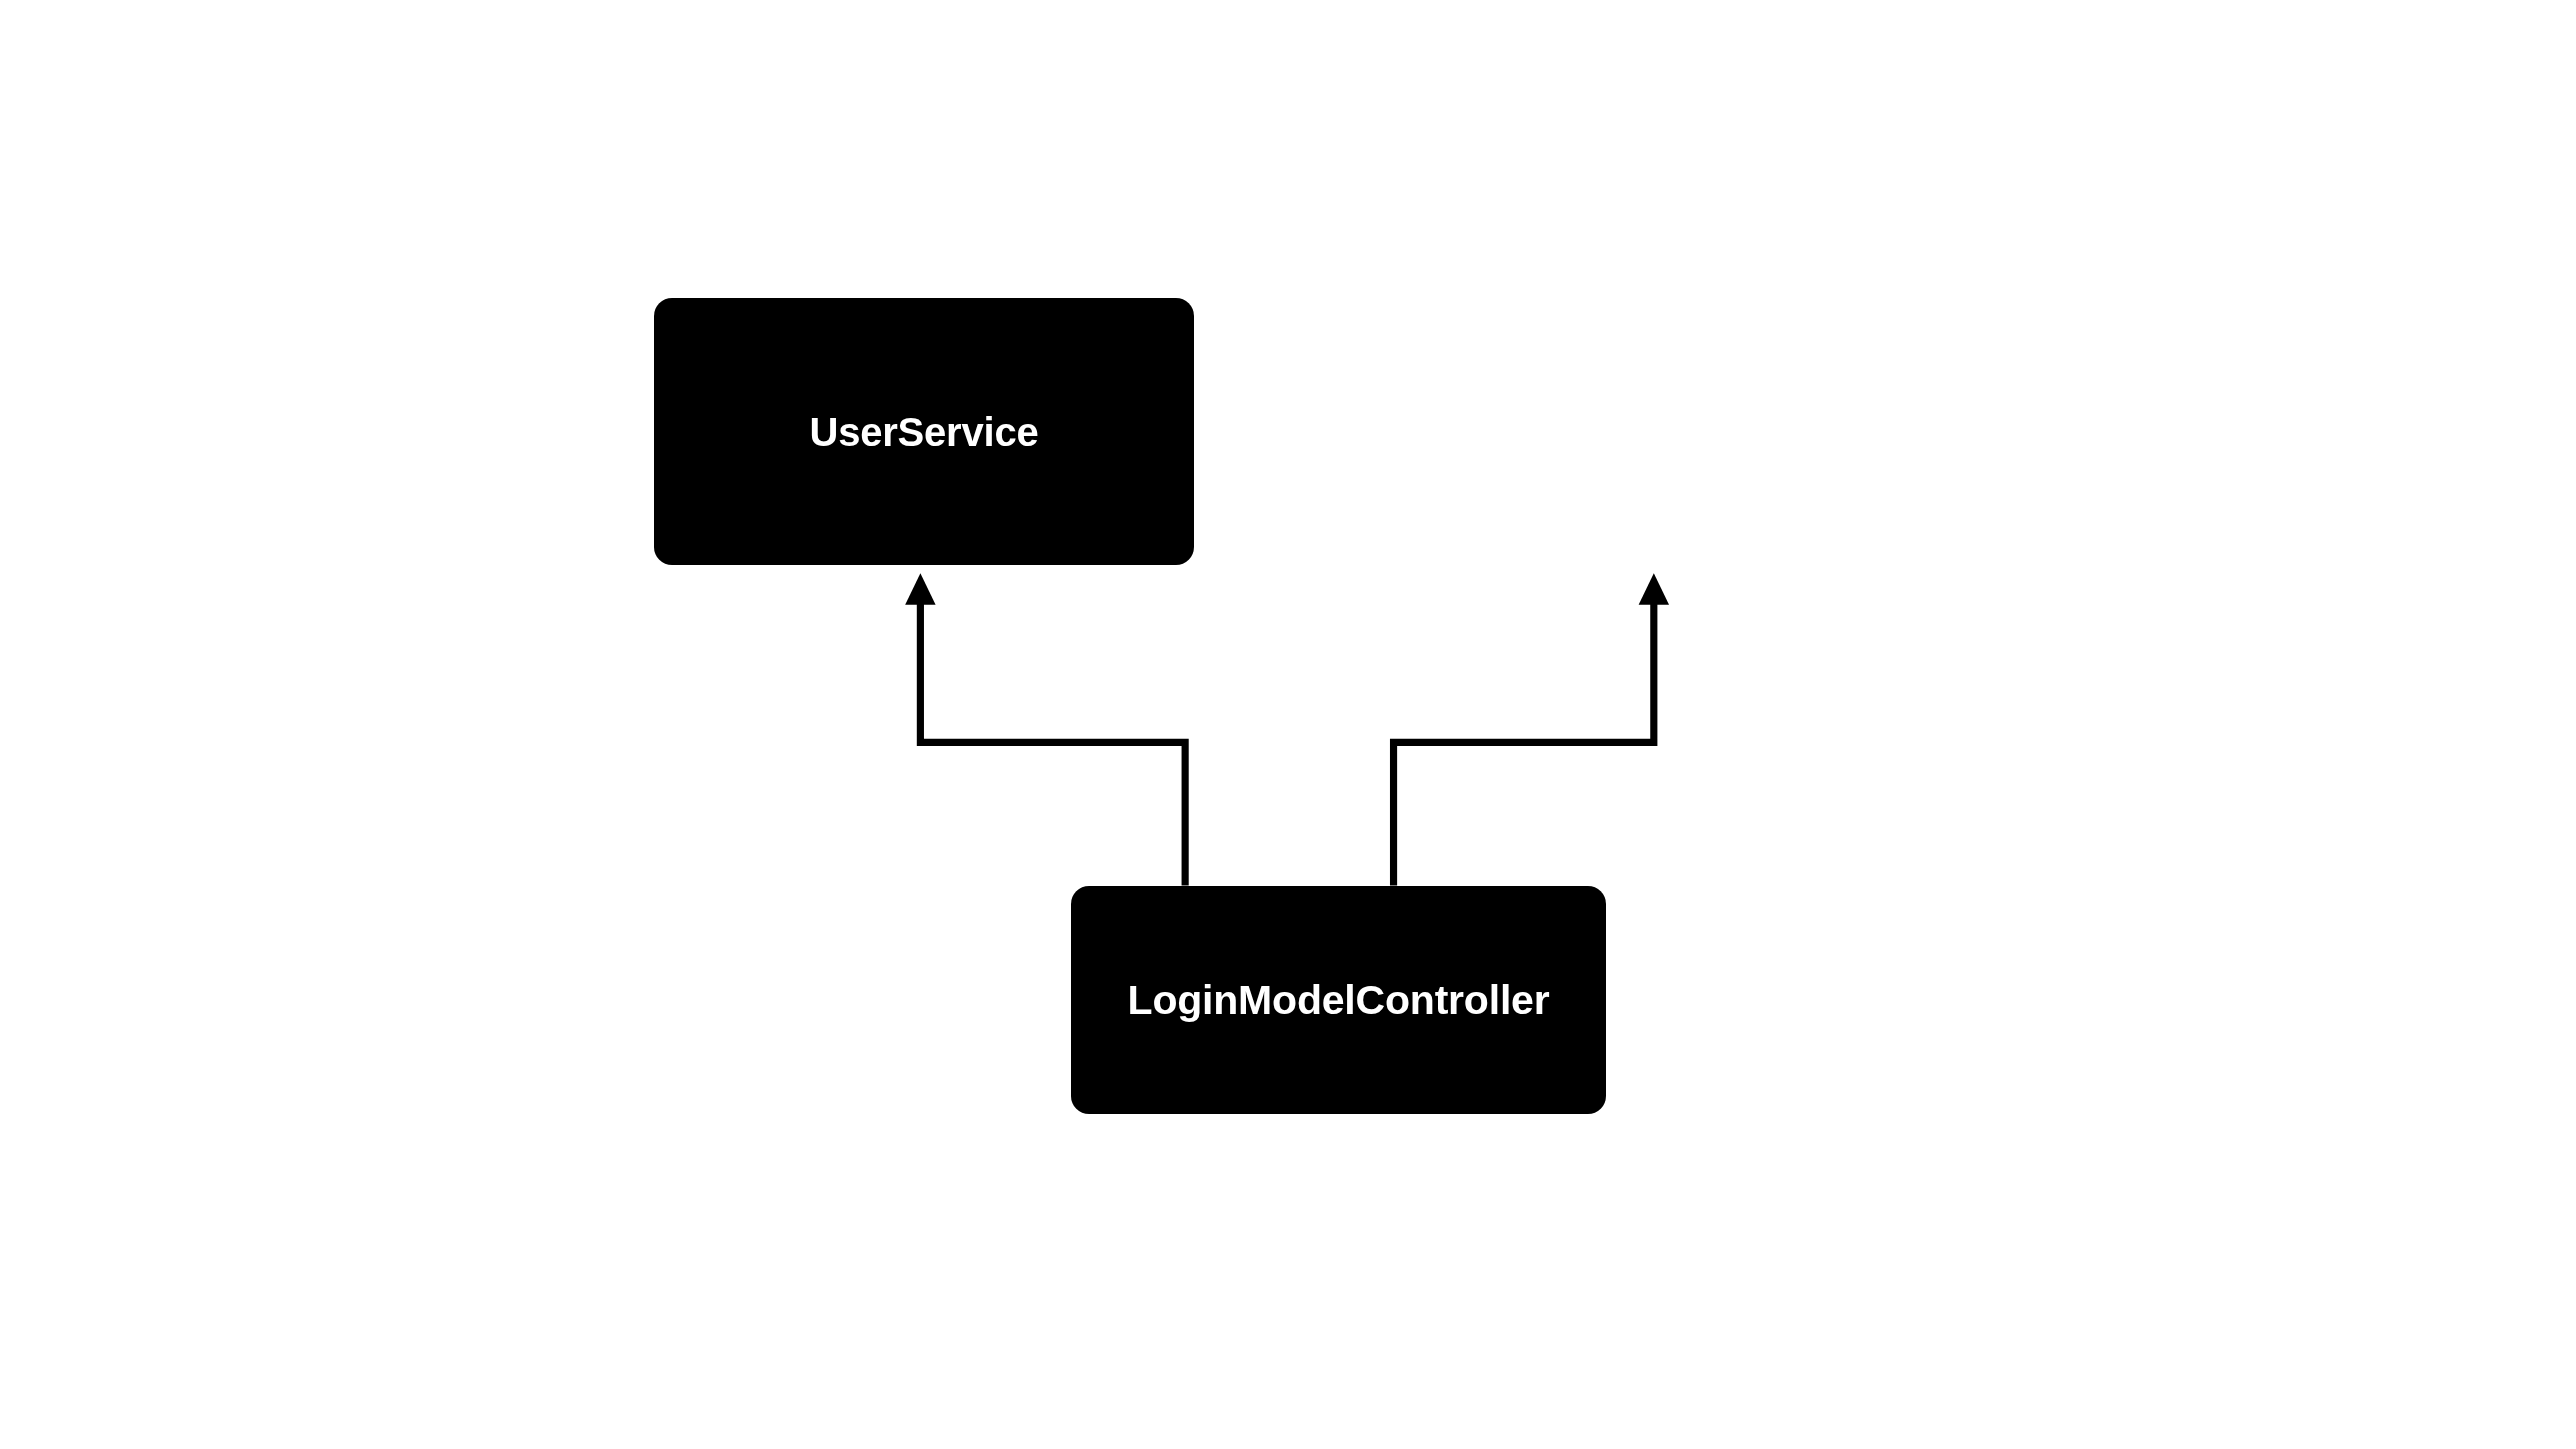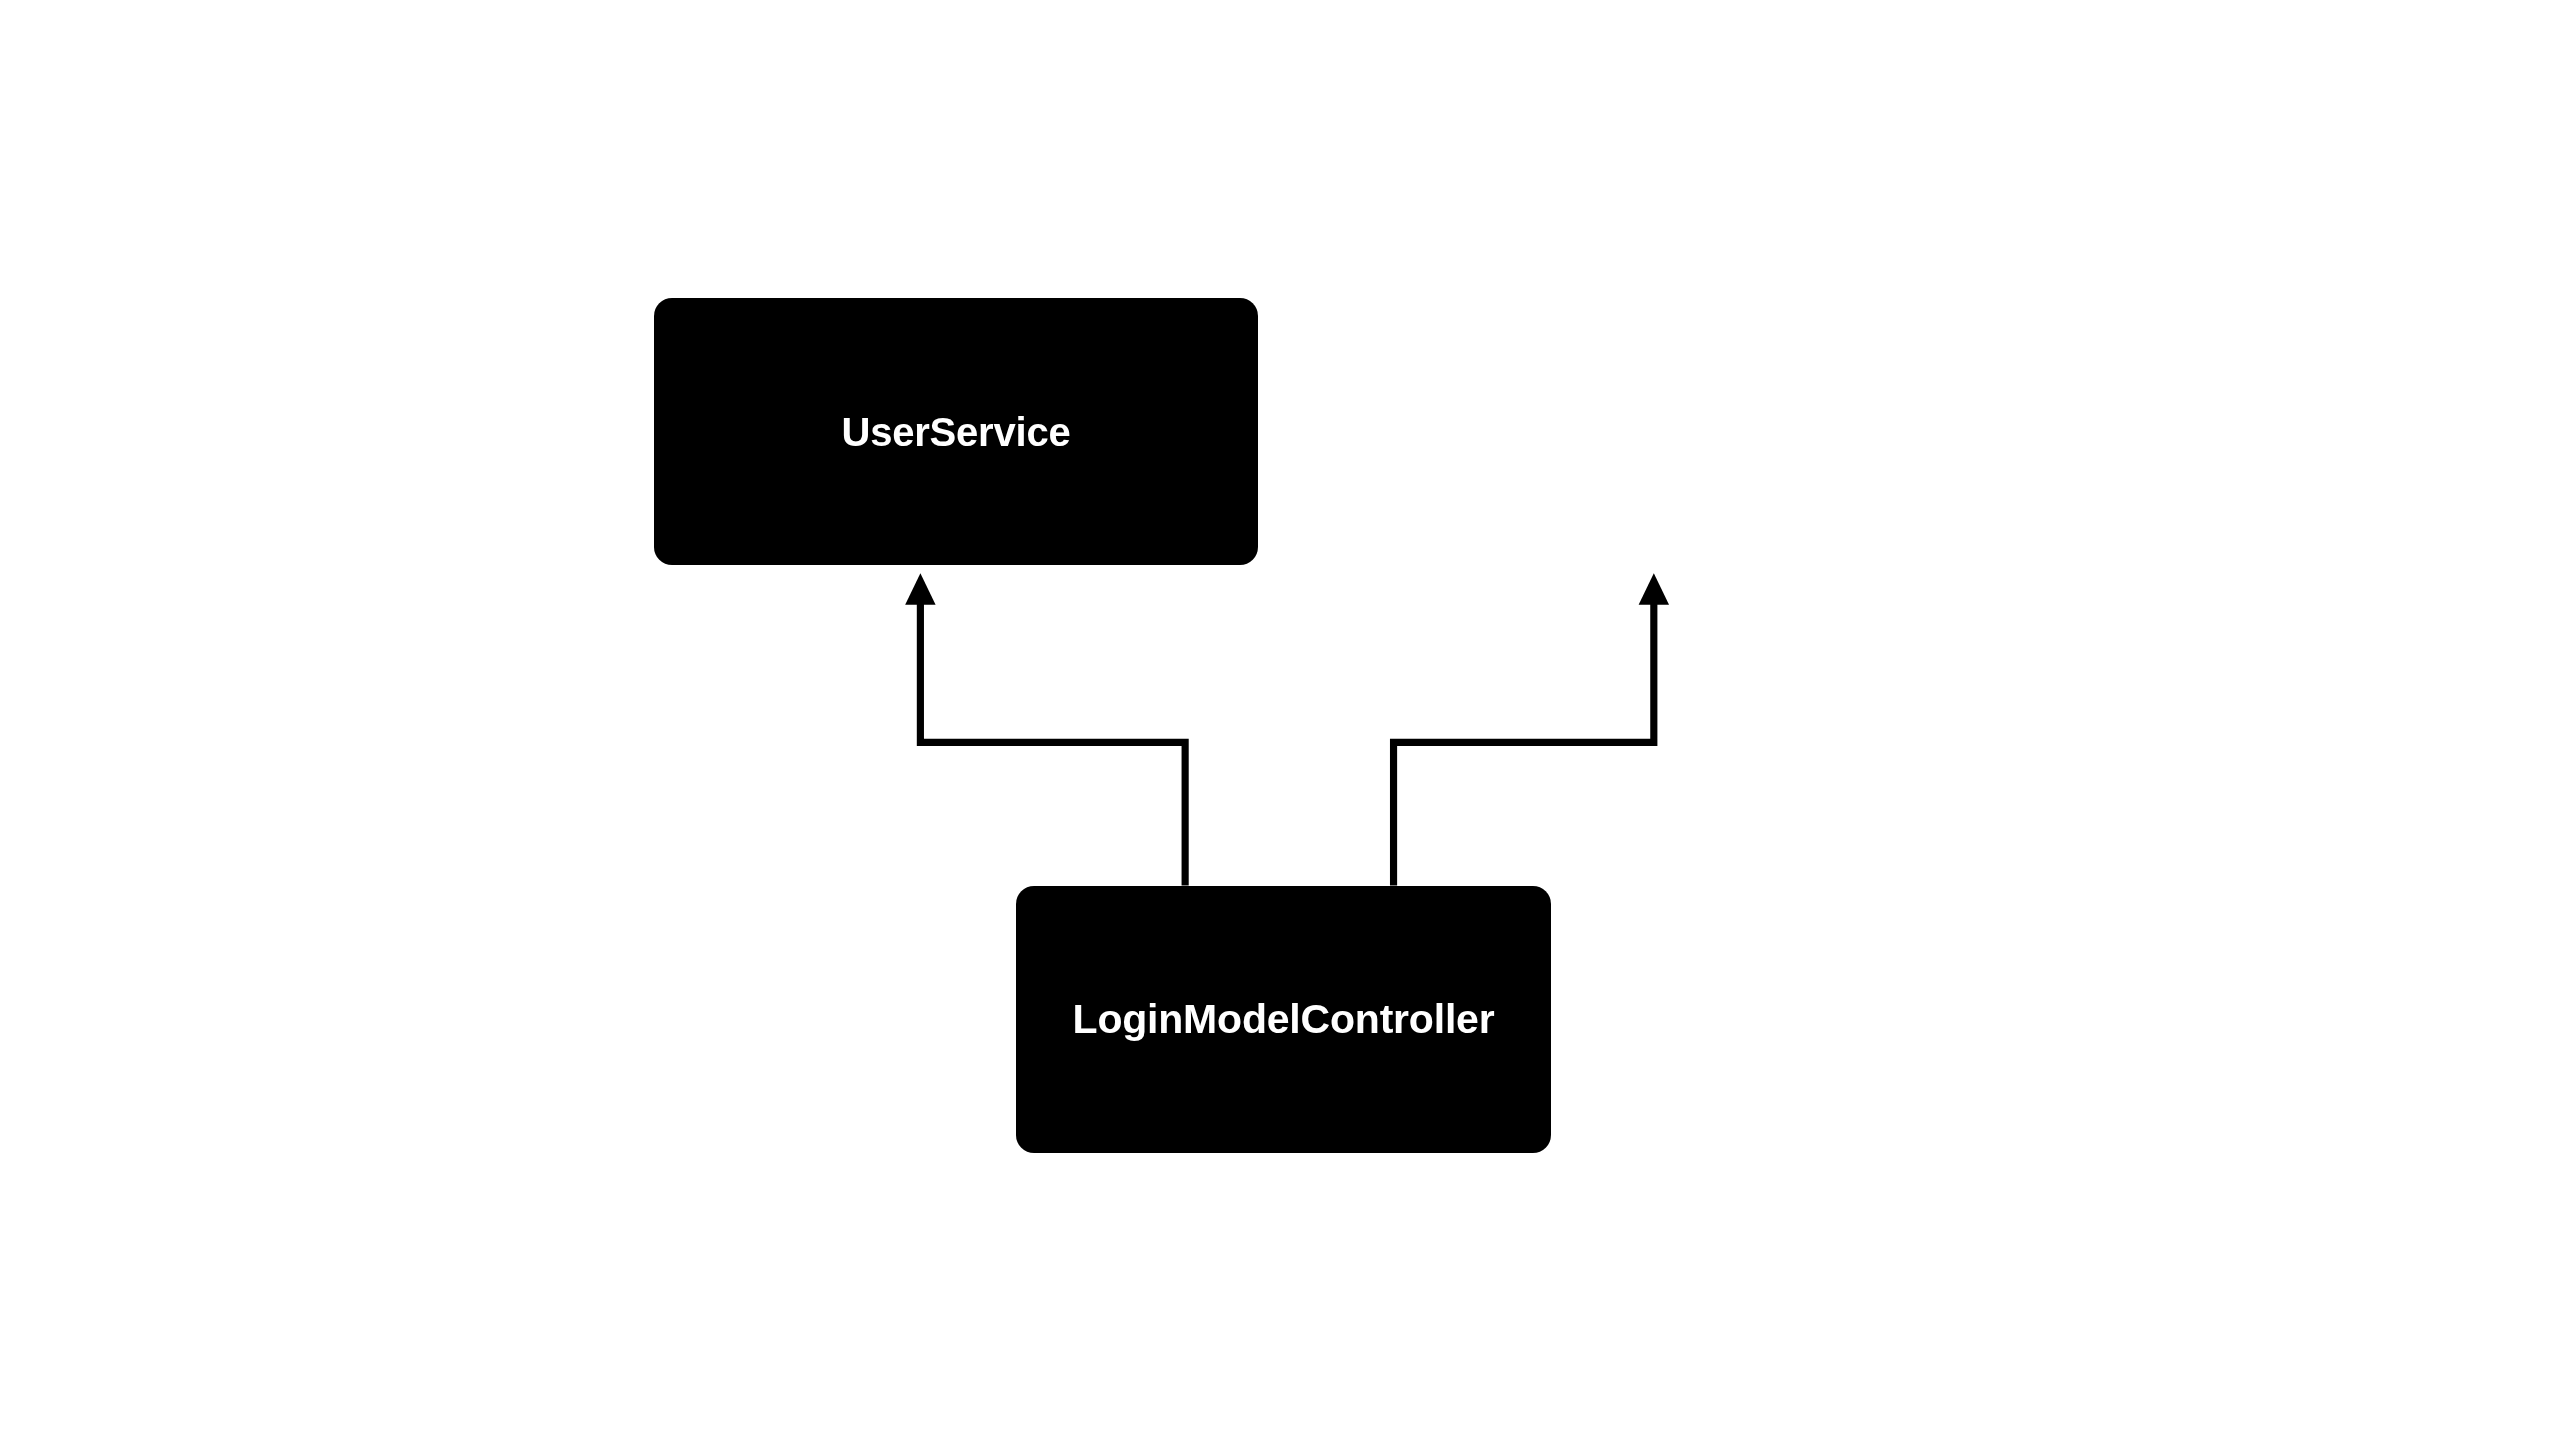--- a/index.html
+++ b/index.html
@@ -42,27 +42,27 @@
     font-weight: bold;
     font-size: 40px;
     line-height: 1;
     letter-spacing: -0.2px;
     color: #ffffff;
     white-space: nowrap;
     text-align: center;
   }
   
   #node-userservice {
-    left: 654px;  top: 298px;  width: 604px;  height: 267px;
+    left: 654px;  top: 298px;  width: 540px;  height: 267px;
   }
   #node-userrepository {
     left: 1386px; top: 298px;  width: 537px;  height: 267px;
   }
   #node-loginmodelcontroller {
-    left: 1016px; top: 886px;  width: 535px;  height: 267px;
+    left: 1071px; top: 886px;  width: 535px;  height: 228px;
   }
   #node-loginmodelcontroller .node-label {
     font-size: 41px;
   }
 </style>
 </head>
 <body>
 
 <div id="canvas">
 

